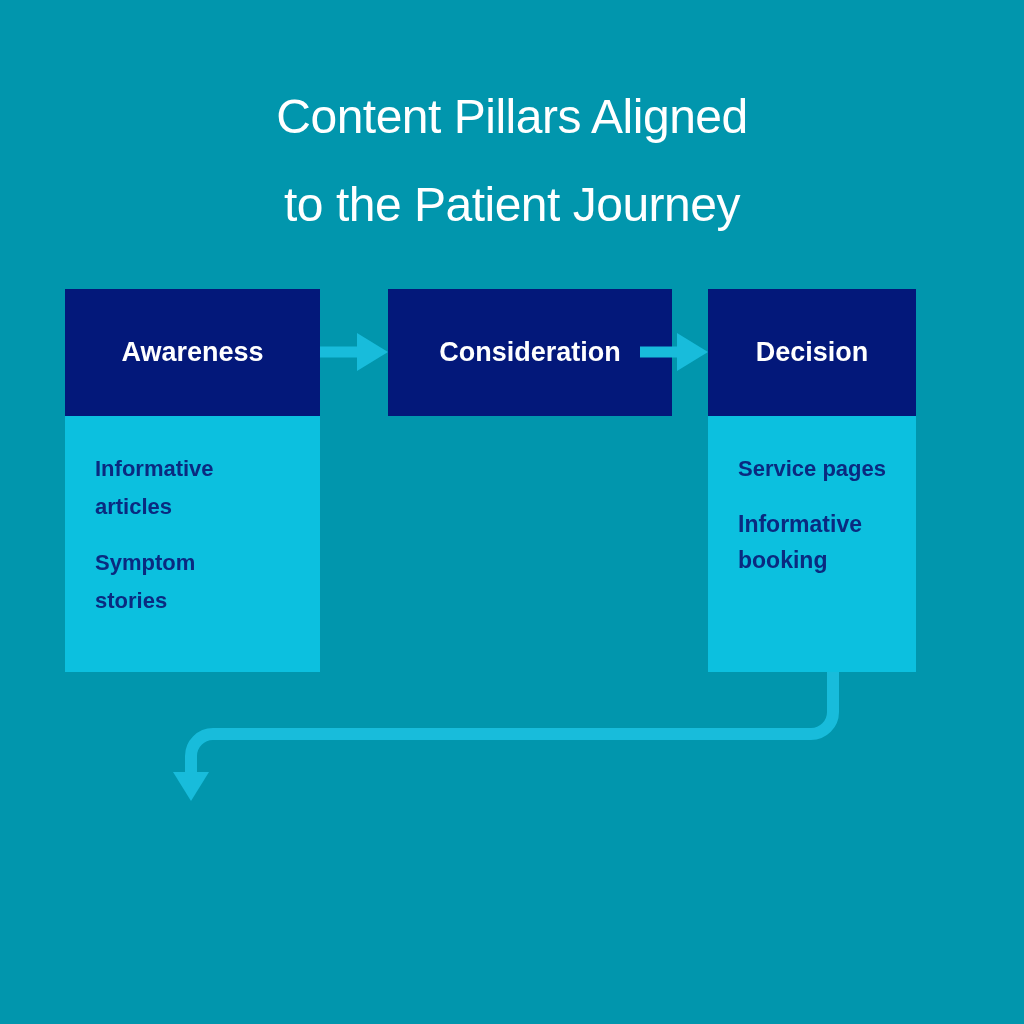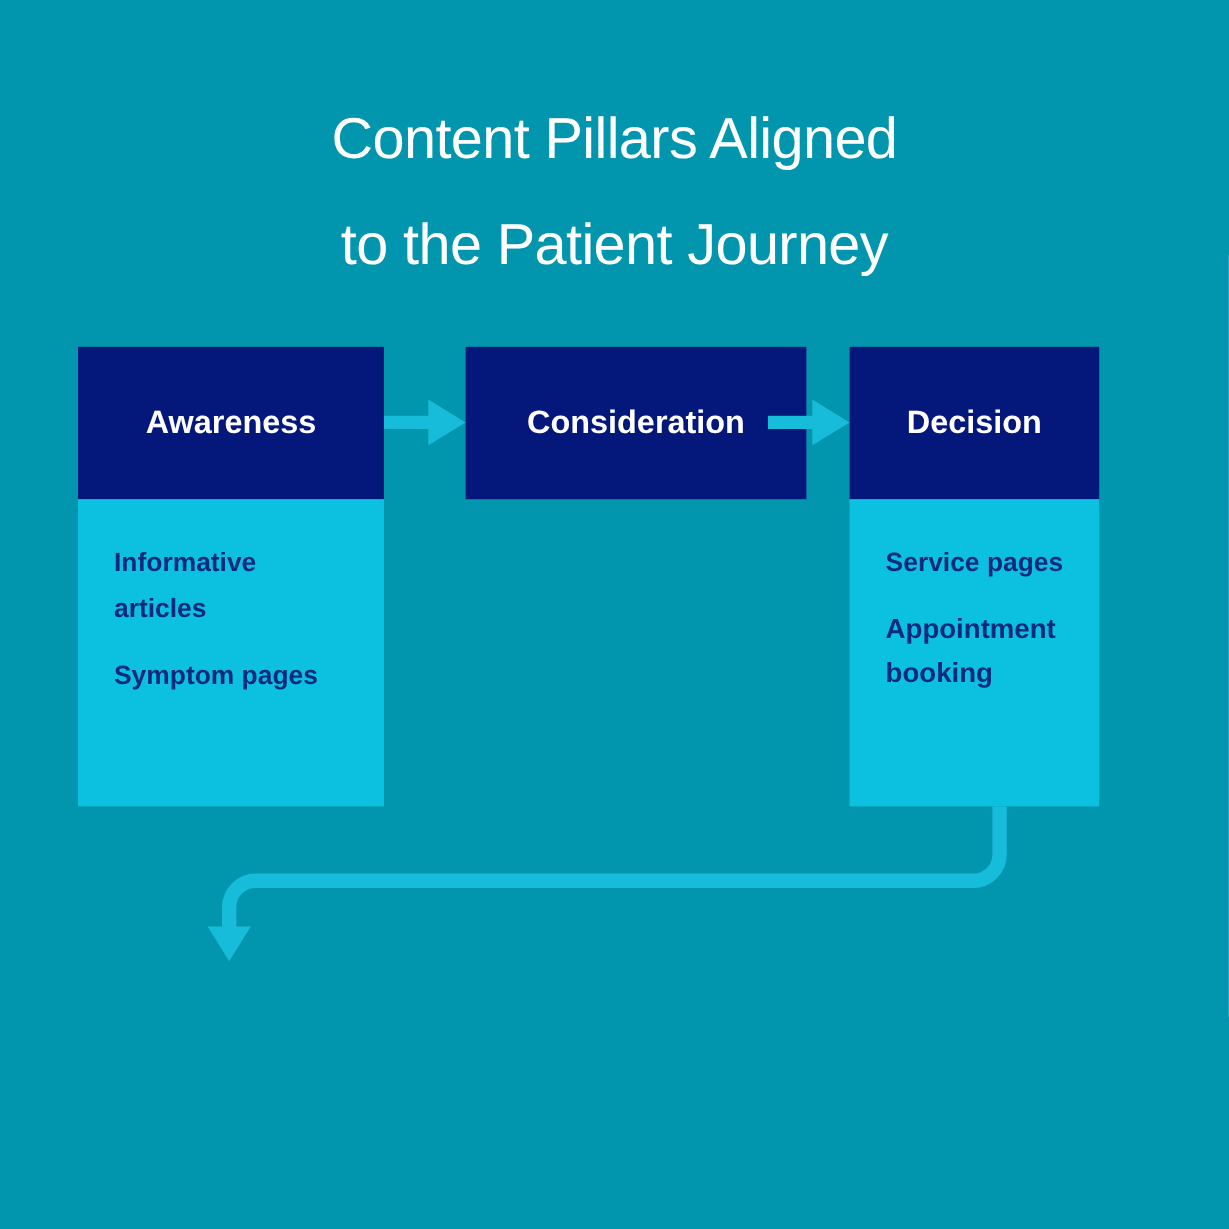--- a/index.html
+++ b/index.html
@@ -84,37 +84,37 @@
 
   <h1 class="title">Content Pillars Aligned
 to the Patient Journey</h1>
 
   <section class="column col-1">
     <header class="col-header">
       <span>Awareness</span>
     </header>
     <div class="col-body">
       <p class="item">Informative articles</p>
-      <p class="item">Symptom pages</p>
+      <p class="item">Symptom stories</p>
     </div>
   </section>
 
   <section class="column col-2">
     <header class="col-header">
       <span>Consideration</span>
     </header>
   </section>
 
   <section class="column col-3">
     <header class="col-header">
       <span>Decision</span>
     </header>
     <div class="col-body">
       <p class="item">Service pages</p>
-      <p class="item item-small">Appointment booking</p>
+      <p class="item item-small">Informative booking</p>
     </div>
   </section>
 
   <svg class="arrow-layer" width="1024" height="1024" viewBox="0 0 1024 1024">
 
     <g fill="currentColor">
       <rect x="320" y="346.5" width="39" height="11"></rect>
       <polygon points="357,333 357,371 388,352"></polygon>
     </g>
 

